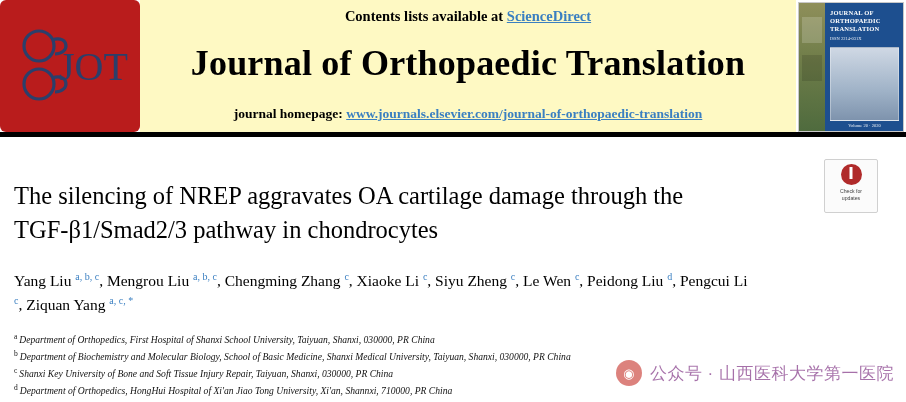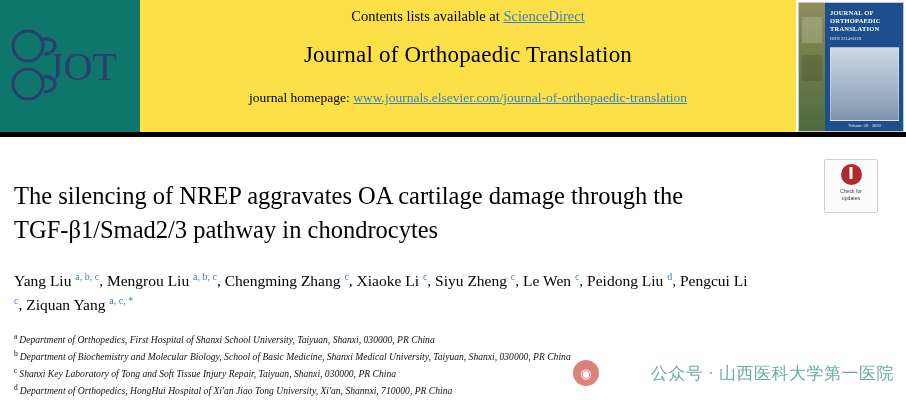--- a/index.html
+++ b/index.html
@@ -21,46 +21,49 @@
     display: flex;
     align-items: stretch;
     height: 132px;
     position: relative;
   }
   .logo-box {
     width: 140px;
     min-width: 140px;
     display: flex;
     align-items: center;
-    background: #0f766e;
+    justify-content: center;
+    background: #b91c1c;
+    border-radius: 6px;
   }
   .jot-logo {
     display: block;
   }
   .journal-head {
     flex: 1;
-    background: #fde047;
+    background: #fef9c3;
     display: flex;
     flex-direction: column;
     justify-content: flex-start;
     padding-top: 6px;
     position: relative;
+    font-weight: bold;
   }
   .contents-line {
     text-align: center;
     font-size: 14.5px;
     color: #000;
     line-height: 1.5;
   }
   .contents-line .sd-link {
     color: #3a7fc1;
   }
   .journal-title {
     text-align: center;
-    font-size: 23px;
+    font-size: 36px;
     letter-spacing: 0.2px;
     margin-top: 14px;
     color: #000;
     font-family: "Liberation Serif", serif;
   }
   .homepage-line {
     text-align: center;
     font-size: 13.5px;
     margin-top: 22px;
     color: #000;
@@ -240,24 +243,23 @@
     background: #c8362f;
     display: flex;
     align-items: center;
     justify-content: center;
     color: #fff;
     font-size: 13px;
     font-family: "Liberation Sans", sans-serif;
   }
   .wm-text {
     font-size: 17px;
-    color: #0f766e;
-    font-family: Liberation Serif, serif;
+    color: #701a75;
+    font-family: Liberation Sans, sans-serif;
     letter-spacing: 0.5px;
-    margin-left: 44px;
   }
 </style>
 </head>
 <body>
 
 <div class="masthead">
 
   <div class="logo-box">
     <svg class="jot-logo" width="118" height="84" viewBox="0 0 118 84">
       <g fill="none" stroke="#2b3f6b" stroke-width="3.2">
@@ -312,21 +314,21 @@
     </div>
   </div>
 
   <h1 class="title">The silencing of NREP aggravates OA cartilage damage through the TGF-β1/Smad2/3 pathway in chondrocytes</h1>
 
   <div class="authors"><span>Yang Liu </span><sup>a, b, c</sup><span>, </span><span>Mengrou Liu </span><sup>a, b, c</sup><span>, </span><span>Chengming Zhang </span><sup>c</sup><span>, </span><span>Xiaoke Li </span><sup>c</sup><span>, </span><span>Siyu Zheng </span><sup>c</sup><span>, </span><span>Le Wen </span><sup>c</sup><span>, </span><span>Peidong Liu </span><sup>d</sup><span>, </span><span>Pengcui Li </span><sup>c</sup><span>, </span><span>Ziquan Yang </span><sup>a, c, *</sup><span> </span></div>
 
   <div class="affiliations">
       <div><span class="sup">a</span><span>Department of Orthopedics, First Hospital of Shanxi School University, Taiyuan, Shanxi, 030000, PR China</span></div>
       <div><span class="sup">b</span><span>Department of Biochemistry and Molecular Biology, School of Basic Medicine, Shanxi Medical University, Taiyuan, Shanxi, 030000, PR China</span></div>
-      <div><span class="sup">c</span><span>Shanxi Key Laboratory of Tong and Soft Tissue Injury Repair, Taiyuan, Shanxi, 030000, PR China</span></div>
+      <div><span class="sup">c</span><span>Shanxi Key University of Bone and Soft Tissue Injury Repair, Taiyuan, Shanxi, 030000, PR China</span></div>
       <div><span class="sup">d</span><span>Department of Orthopedics, HongHui Hospital of Xi'an Jiao Tong University, Xi'an, Shannxi, 710000, PR China</span></div>
     </div>
 </div>
 
 <div class="watermark">
   <div class="wm-logo">◉</div>
   <div class="wm-text">公众号 · 山西医科大学第一医院</div>
 </div>
 
 </body></html>

